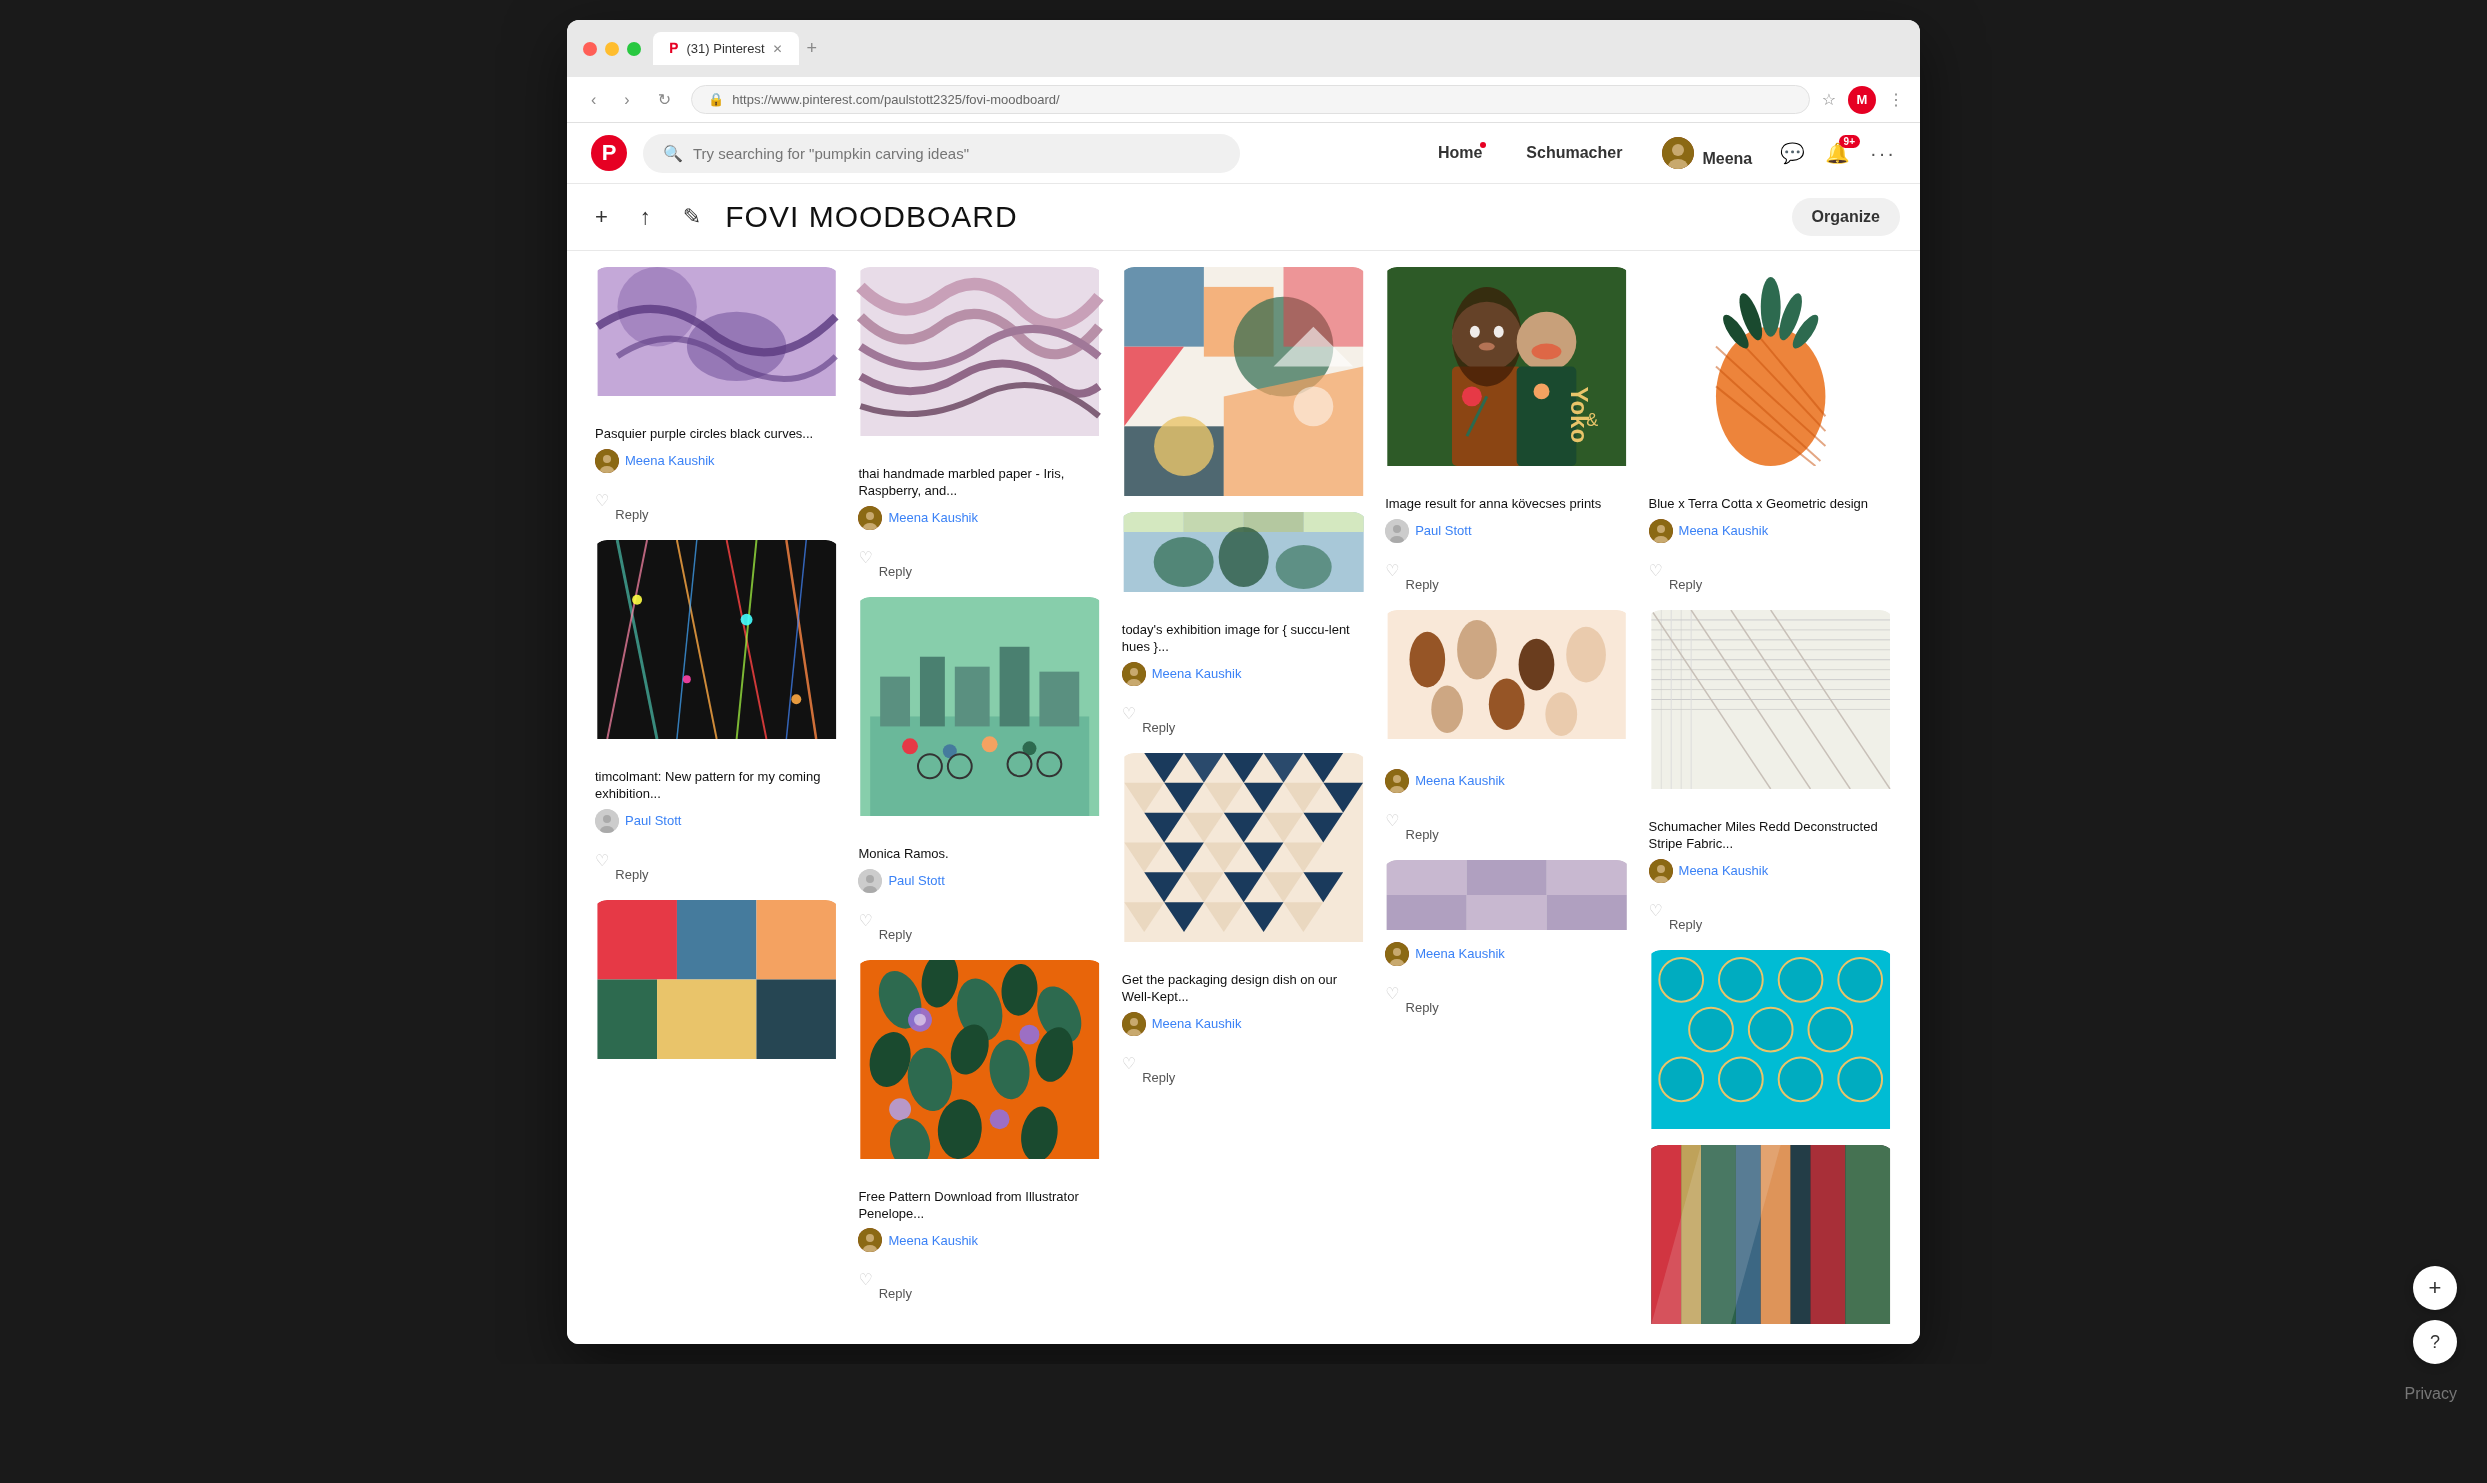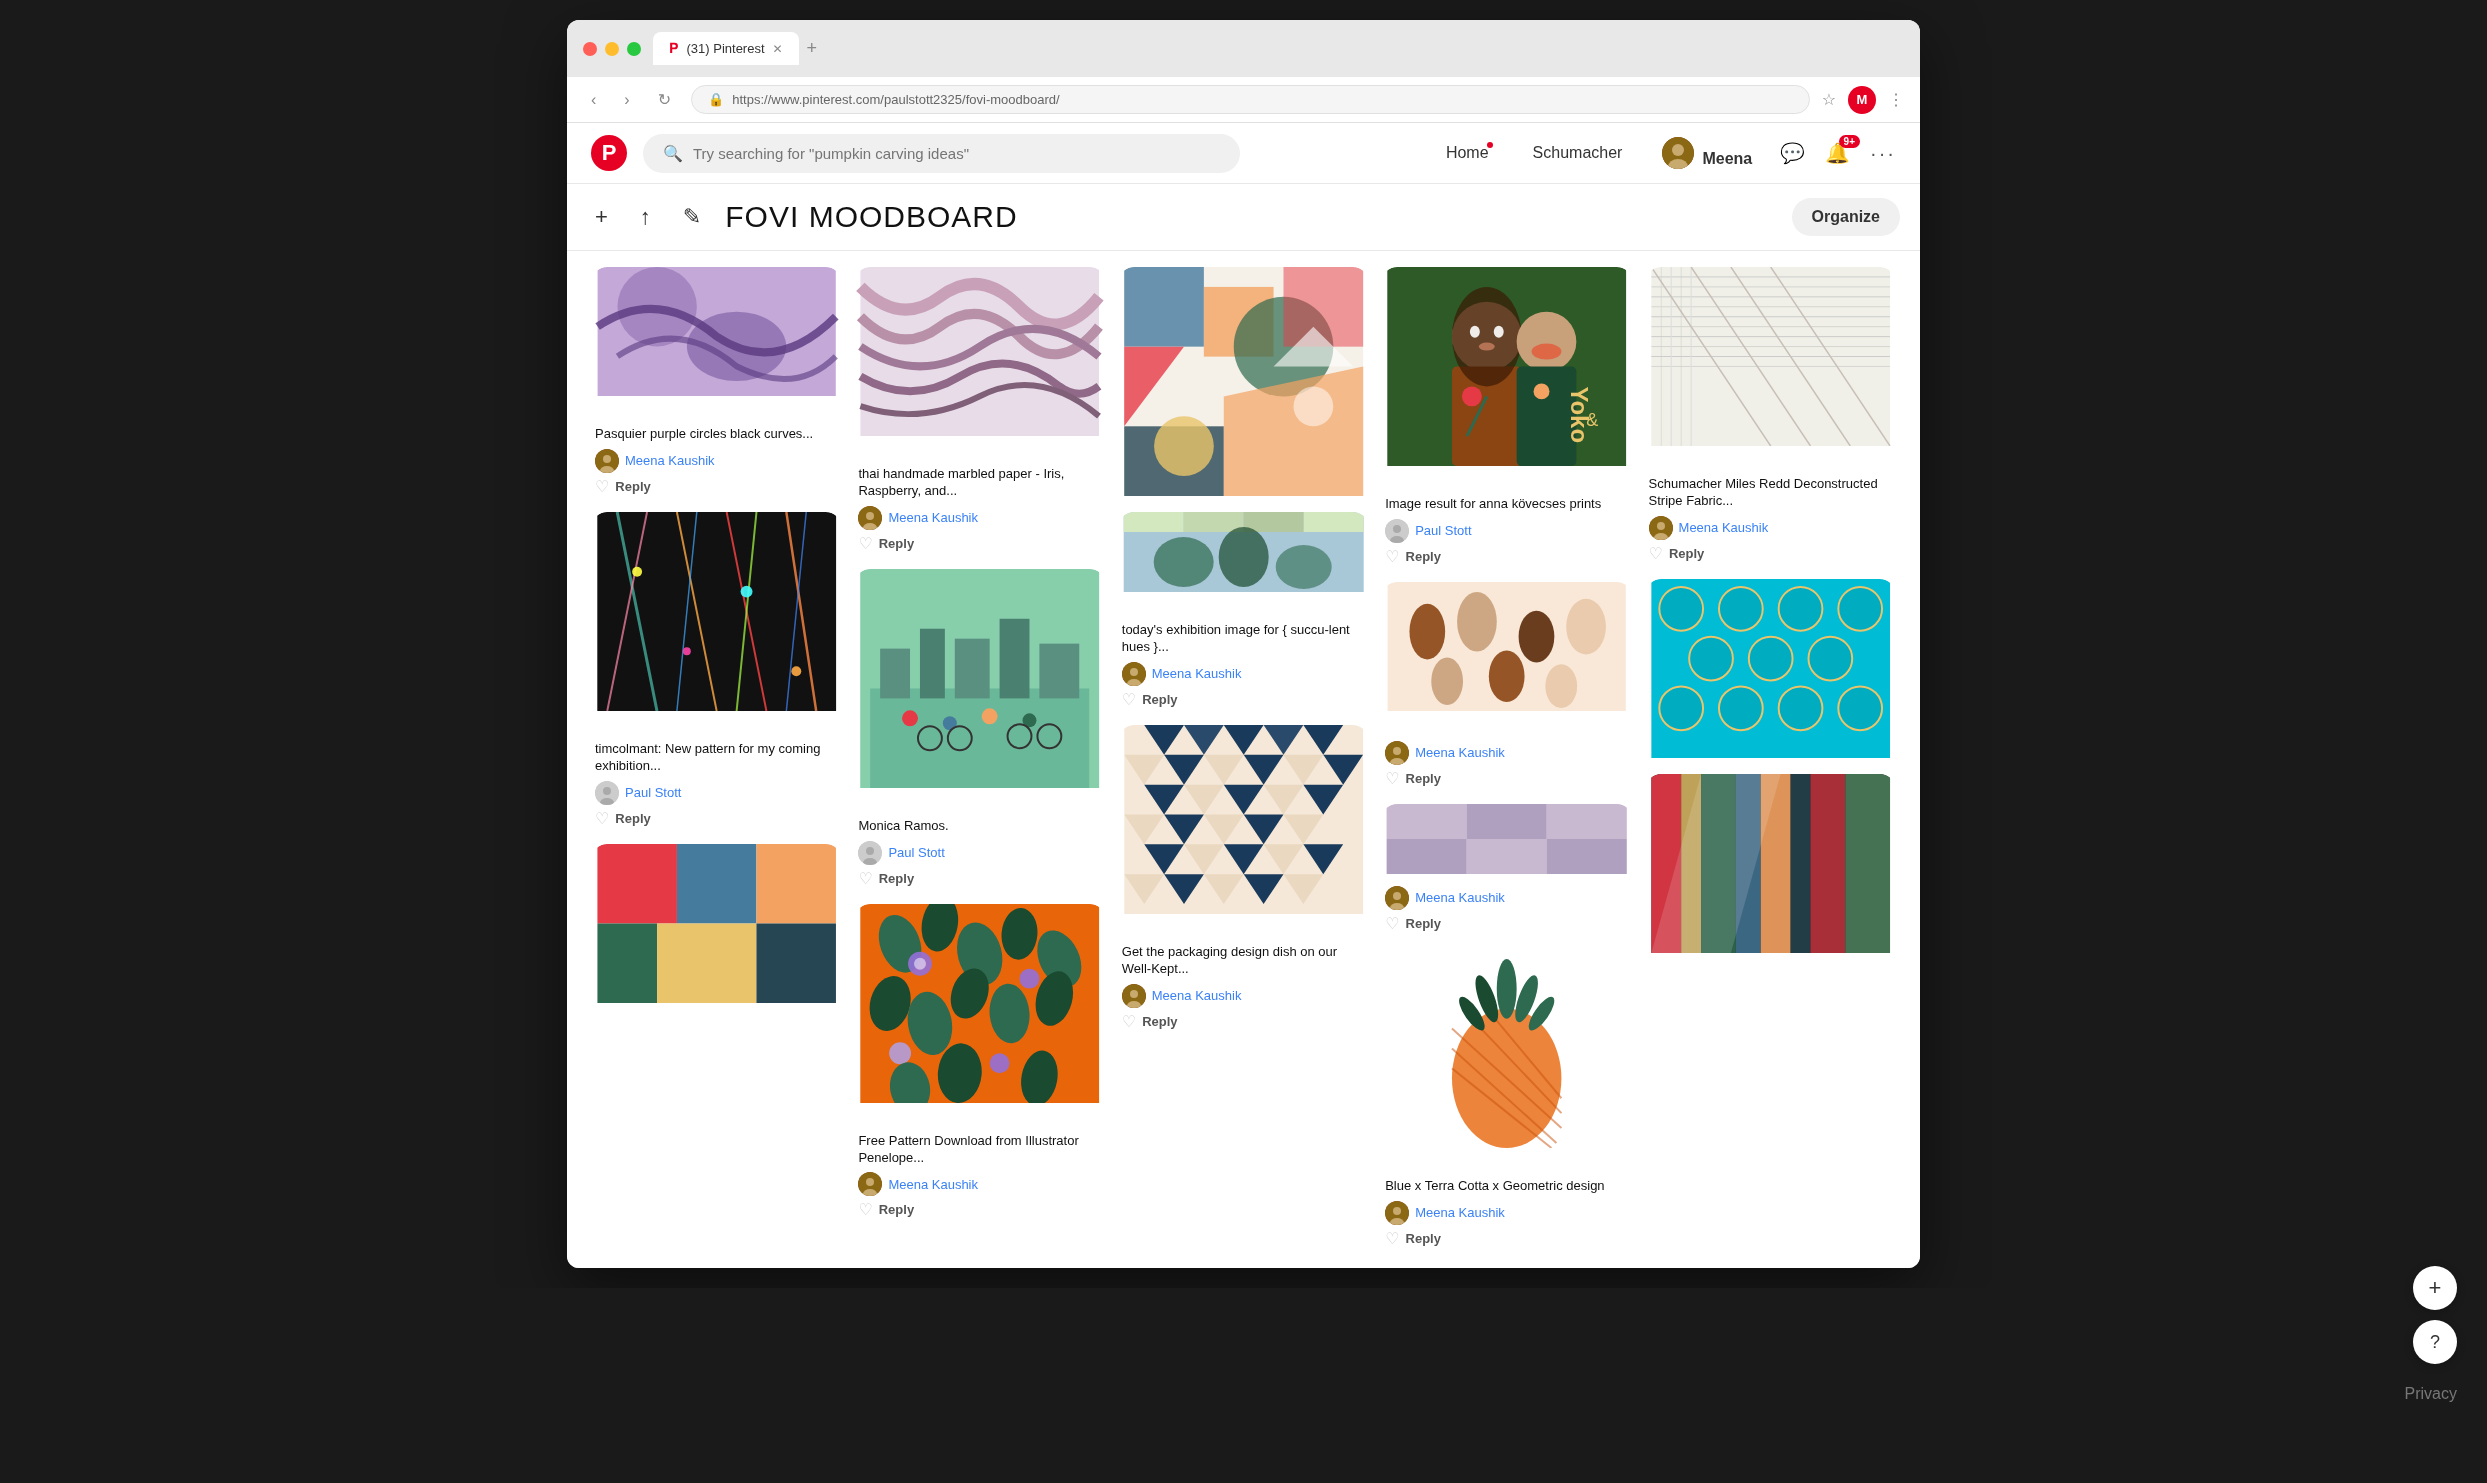--- a/index.html
+++ b/index.html
@@ -102,21 +102,21 @@
       flex: 1;
       max-width: 597px;
     }
     .search-bar input {
       background: none; border: none; outline: none;
       font-size: 15px; color: #555; width: 100%;
     }
     .search-icon { color: #888; font-size: 16px; }
     .header-nav { display: flex; align-items: center; gap: 20px; margin-left: auto; }
     .header-nav-item {
-      font-size: 16px; font-weight: 400; color: #333;
+      font-size: 16px; font-weight: 700; color: #333;
       cursor: pointer; padding: 8px 12px; border-radius: 24px;
       text-decoration: none;
     }
     .home-dot { position: relative; }
     .home-dot::after {
       content: ''; width: 6px; height: 6px;
       background: #e60023; border-radius: 50%;
       position: absolute; top: 6px; right: 8px;
     }
     .header-user {
@@ -217,21 +217,21 @@
       font-size: 10px; color: white; font-weight: bold;
       overflow: hidden; flex-shrink: 0;
     }
     .user-avatar.gray { background: #ccc; }
     .user-name { font-size: 13px; color: #3b82f6; }
     .pin-actions { display: flex; align-items: center; gap: 6px; margin-top: 2px; }
     .heart-icon { color: #ccc; font-size: 16px; cursor: pointer; }
     .reply-btn {
       background: none; border: none;
       font-size: 13px; color: #555; cursor: pointer;
-      font-weight: 700; padding: 2px 0;
+      font-weight: 400; padding: 2px 0; margin-top: 28px;
     }
     .more-dots {
       position: absolute; top: 8px; right: 8px;
       background: none; border: none;
       color: #555; font-size: 16px; cursor: pointer;
       opacity: 0; transition: opacity 0.2s;
     }
   </style>
 </head>
 <body>

